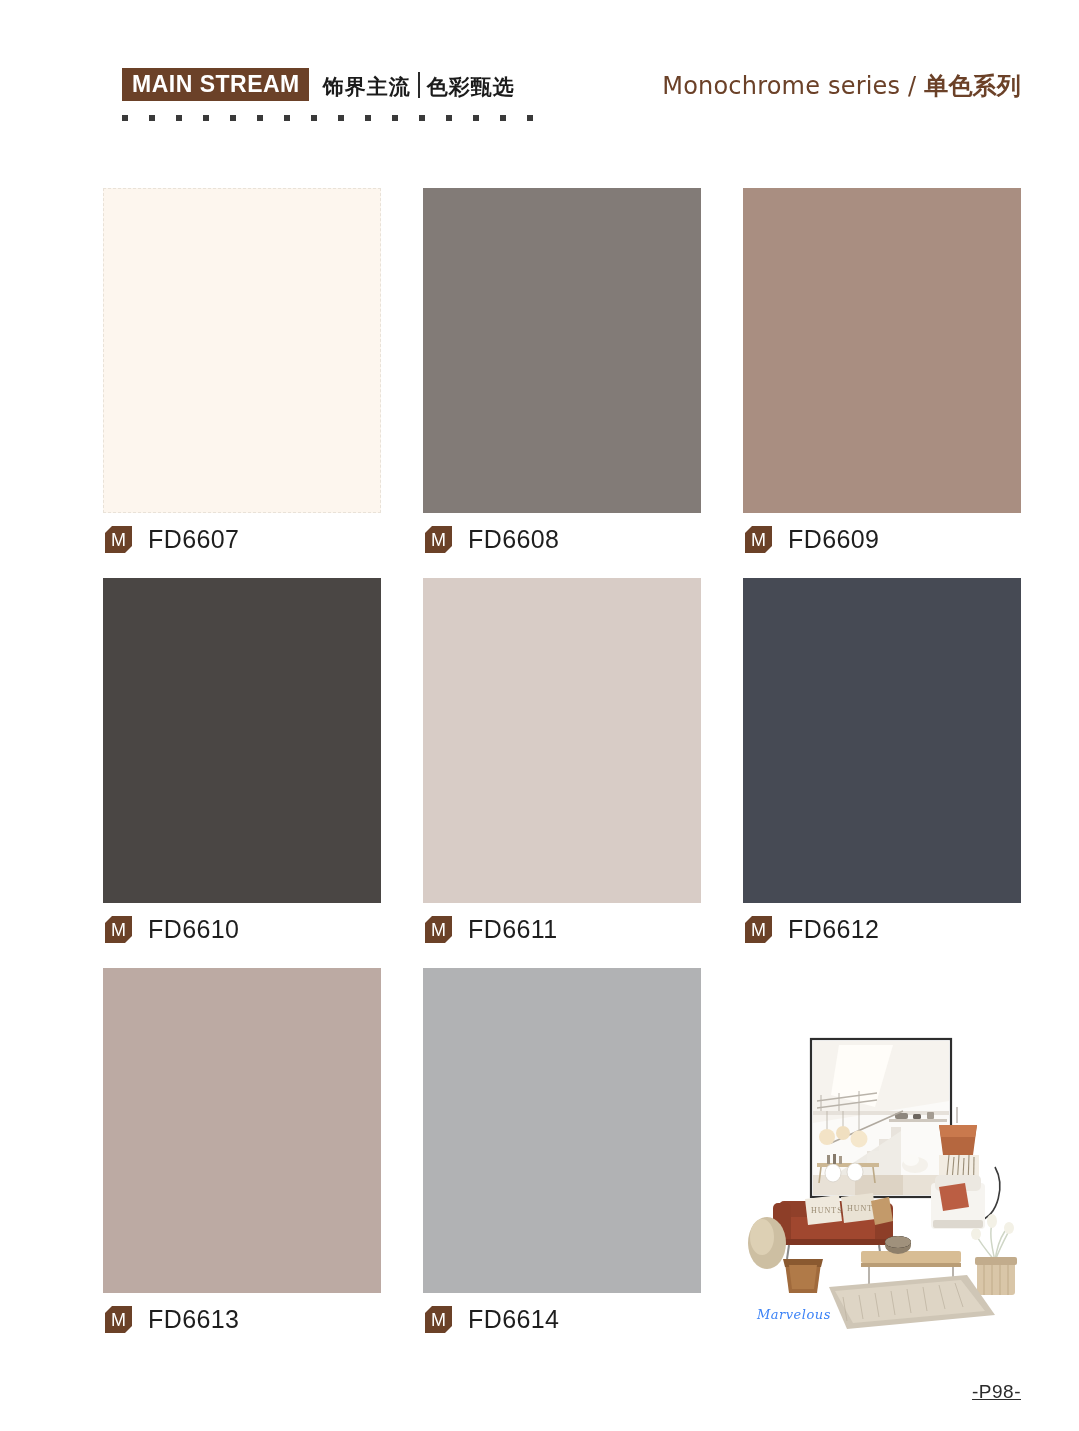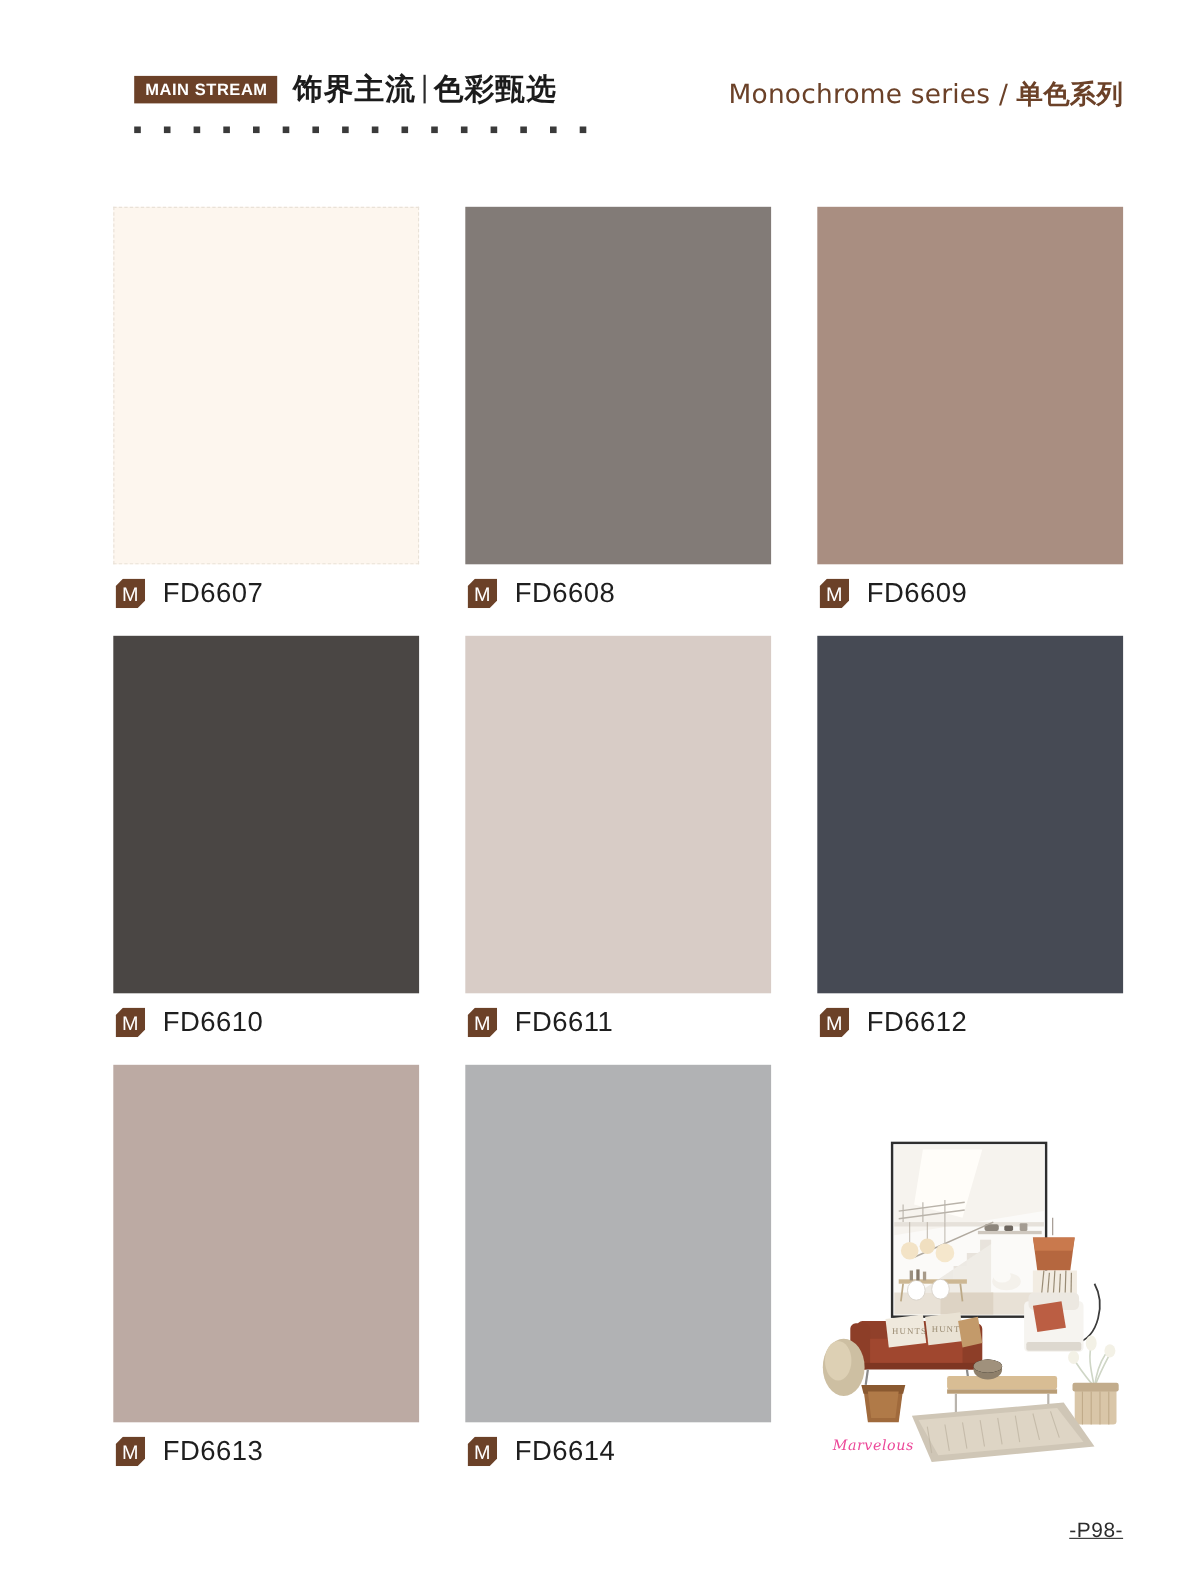--- a/index.html
+++ b/index.html
@@ -28,30 +28,30 @@
     position: absolute;
     left: 122px;
     top: 8px;
     display: flex;
     align-items: center;
   }
   .brand-badge {
     background: #6B4128;
     color: #ffffff;
     font-weight: bold;
-    font-size: 15px;
+    font-size: 23px;
     letter-spacing: 0.5px;
     padding: 5px 9px 5px 10px;
     line-height: 1;
     font-family: "Liberation Sans", sans-serif;
     white-space: nowrap;
   }
   .brand-cn {
     margin-left: 14px;
-    font-size: 27px;
+    font-size: 21px;
     font-weight: bold;
     color: #1b1b1b;
     letter-spacing: 1px;
     line-height: 1;
     white-space: nowrap;
     font-family: "DejaVu Sans", "Liberation Sans", sans-serif;
   }
   .brand-divider {
     display: inline-block;
     width: 2px;
@@ -153,21 +153,21 @@
     overflow: hidden;
   }
   .mb-svg { display: block; }
   .mb-script {
     position: absolute;
     left: 14px;
     bottom: 18px;
     font-family: "DejaVu Serif", serif;
     font-style: italic;
     font-size: 13px;
-    color: #ec4899;
+    color: #3b82f6;
     letter-spacing: 0.5px;
     margin-top: 12px;
   }
 
   
   .page-number {
     position: absolute;
     right: 58px;
     bottom: 28px;
     font-size: 19px;

